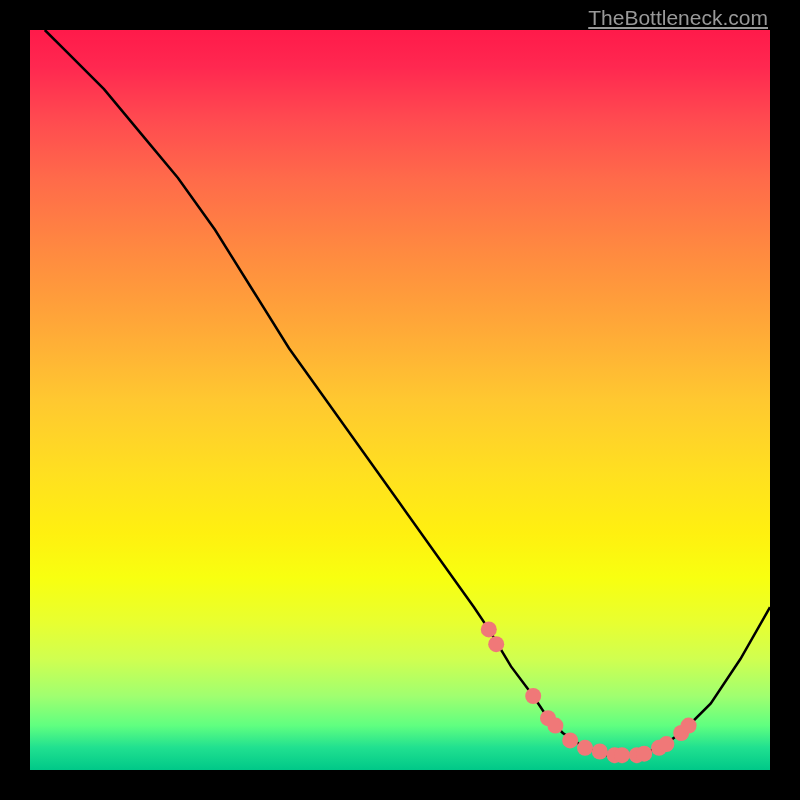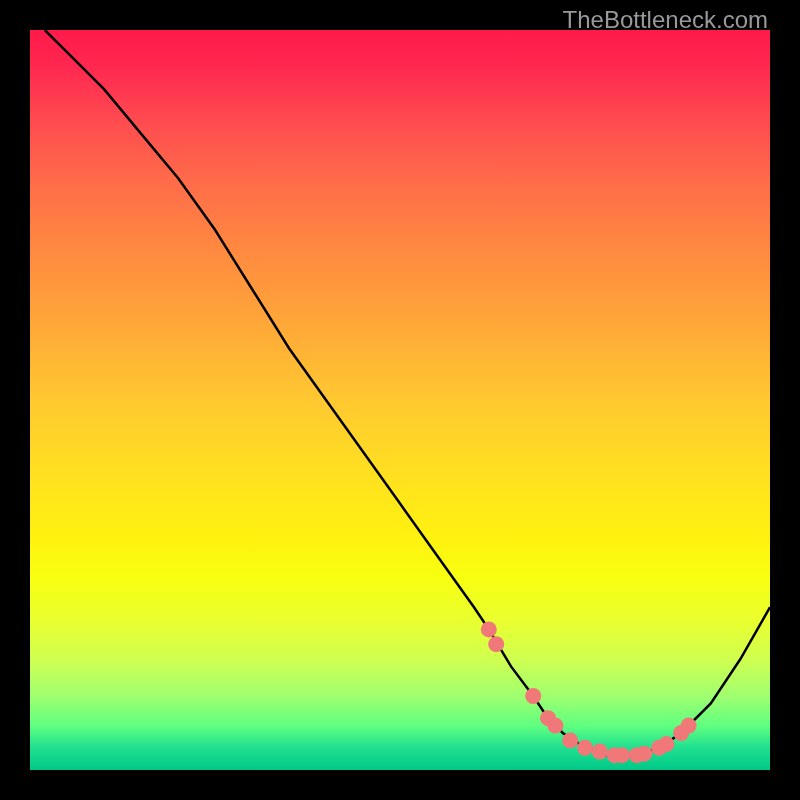--- a/index.html
+++ b/index.html
@@ -47,23 +47,24 @@
       #60ff80 94%,
       #20e090 97%,
       #00c888 100%
     );
   }
   .watermark {
     position: absolute;
     top: 6px;
     right: 32px;
     color: #999;
-    font-size: 24px;
+    font-size: 21px;
     font-weight: normal;
     z-index: 10;
+    text-decoration: underline;
   }
   svg.curve {
     position: absolute;
     left: 0;
     top: 0;
     z-index: 5;
   }
   .dot {
     fill: #f07878;
     stroke: none;

